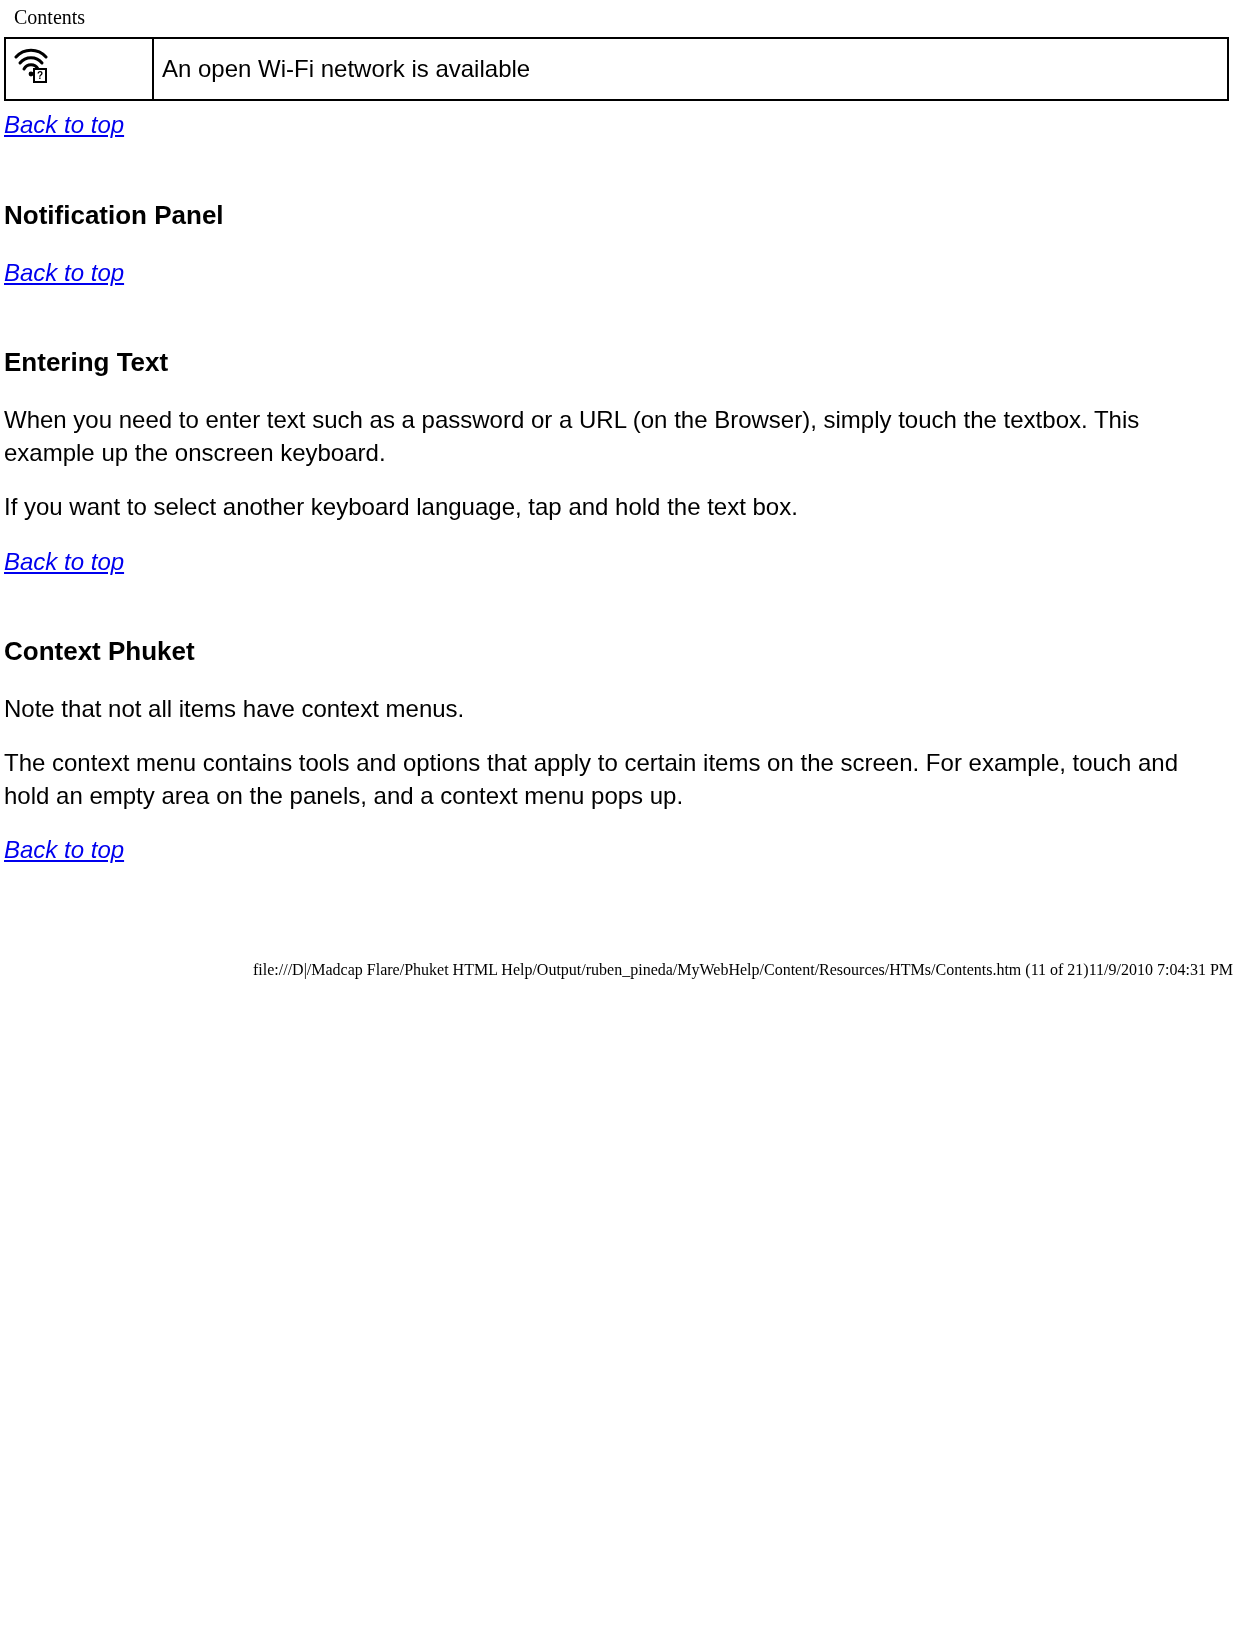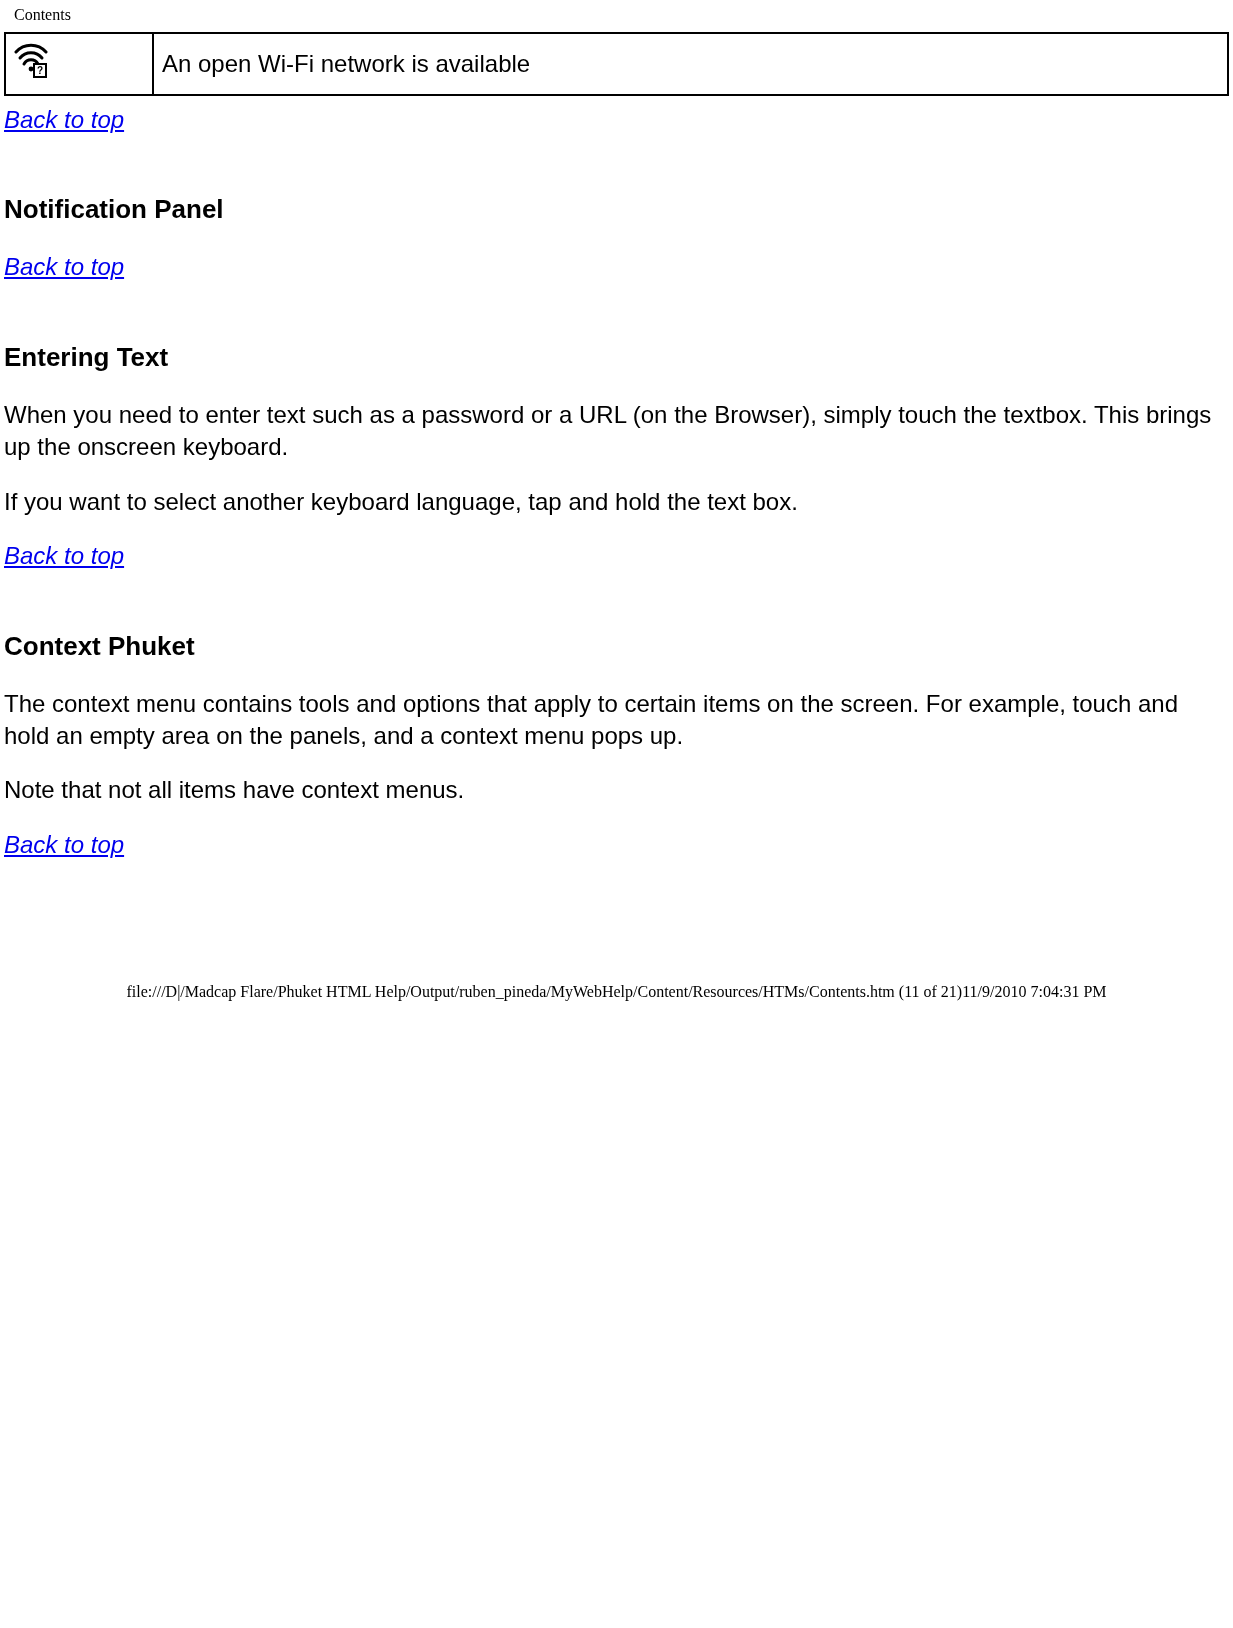--- a/index.html
+++ b/index.html
@@ -6,21 +6,21 @@
       font-family: Arial, Helvetica, sans-serif;
       margin: 0;
       padding: 0;
       font-size: 24px;
       line-height: 1.35;
       color: #000;
       width: 1233px;
     }
     .header-label {
       font-family: "Times New Roman", Times, serif;
-      font-size: 16px;
+      font-size: 20px;
       padding: 4px 0 2px 14px;
     }
     .content {
       padding: 0 4px 0 4px;
     }
     table.notif-table {
       border-collapse: collapse;
       width: 100%;
       margin-top: 4px;
     }
@@ -74,22 +74,22 @@
       position: absolute;
       right: -1px;
       top: -1px;
       width: 6px;
       height: 6px;
       background: #000;
     }
     .footer-path {
       font-family: "Times New Roman", Times, serif;
       font-size: 16px;
-      text-align: center;
-      margin-top: 120px;
+      text-align: right;
+      margin-top: 92px;
       padding-bottom: 10px;
     }
     strong { font-weight: bold; }
   </style>
 </head>
 <body>
 
 <div class="header-label">Contents</div>
 
 <div class="content">
@@ -121,27 +121,27 @@
   <p class="linkwrap"><a href="#" class="backlink">Back to top</a></p>
 
   <h2 class="section">Notification Panel</h2>
 
 
 
   <p class="linkwrap"><a href="#" class="backlink">Back to top</a></p>
 
   <h2 class="section">Entering Text</h2>
 
-  <p>When you need to enter text such as a password or a URL (on the Browser), simply touch the textbox. This brings up the onscreen keyboard.</p>
+  <p>When you need to enter text such as a password or a URL (on the Browser), simply touch the textbox. This example up the onscreen keyboard.</p>
   <p>If you want to select another keyboard language, tap and hold the text box.</p>
 
   <p class="linkwrap"><a href="#" class="backlink">Back to top</a></p>
 
   <h2 class="section">Context Phuket</h2>
 
+  <p>Note that not all items have context menus.</p>
   <p>The context menu contains tools and options that apply to certain items on the screen. For example, touch and hold an empty area on the panels, and a context menu pops up.</p>
-  <p>Note that not all items have context menus.</p>
 
   <p class="linkwrap"><a href="#" class="backlink">Back to top</a></p>
 
 </div>
 
 <div class="footer-path">file:///D|/Madcap Flare/Phuket HTML Help/Output/ruben_pineda/MyWebHelp/Content/Resources/HTMs/Contents.htm (11 of 21)11/9/2010 7:04:31 PM</div>
 
 </body></html>

